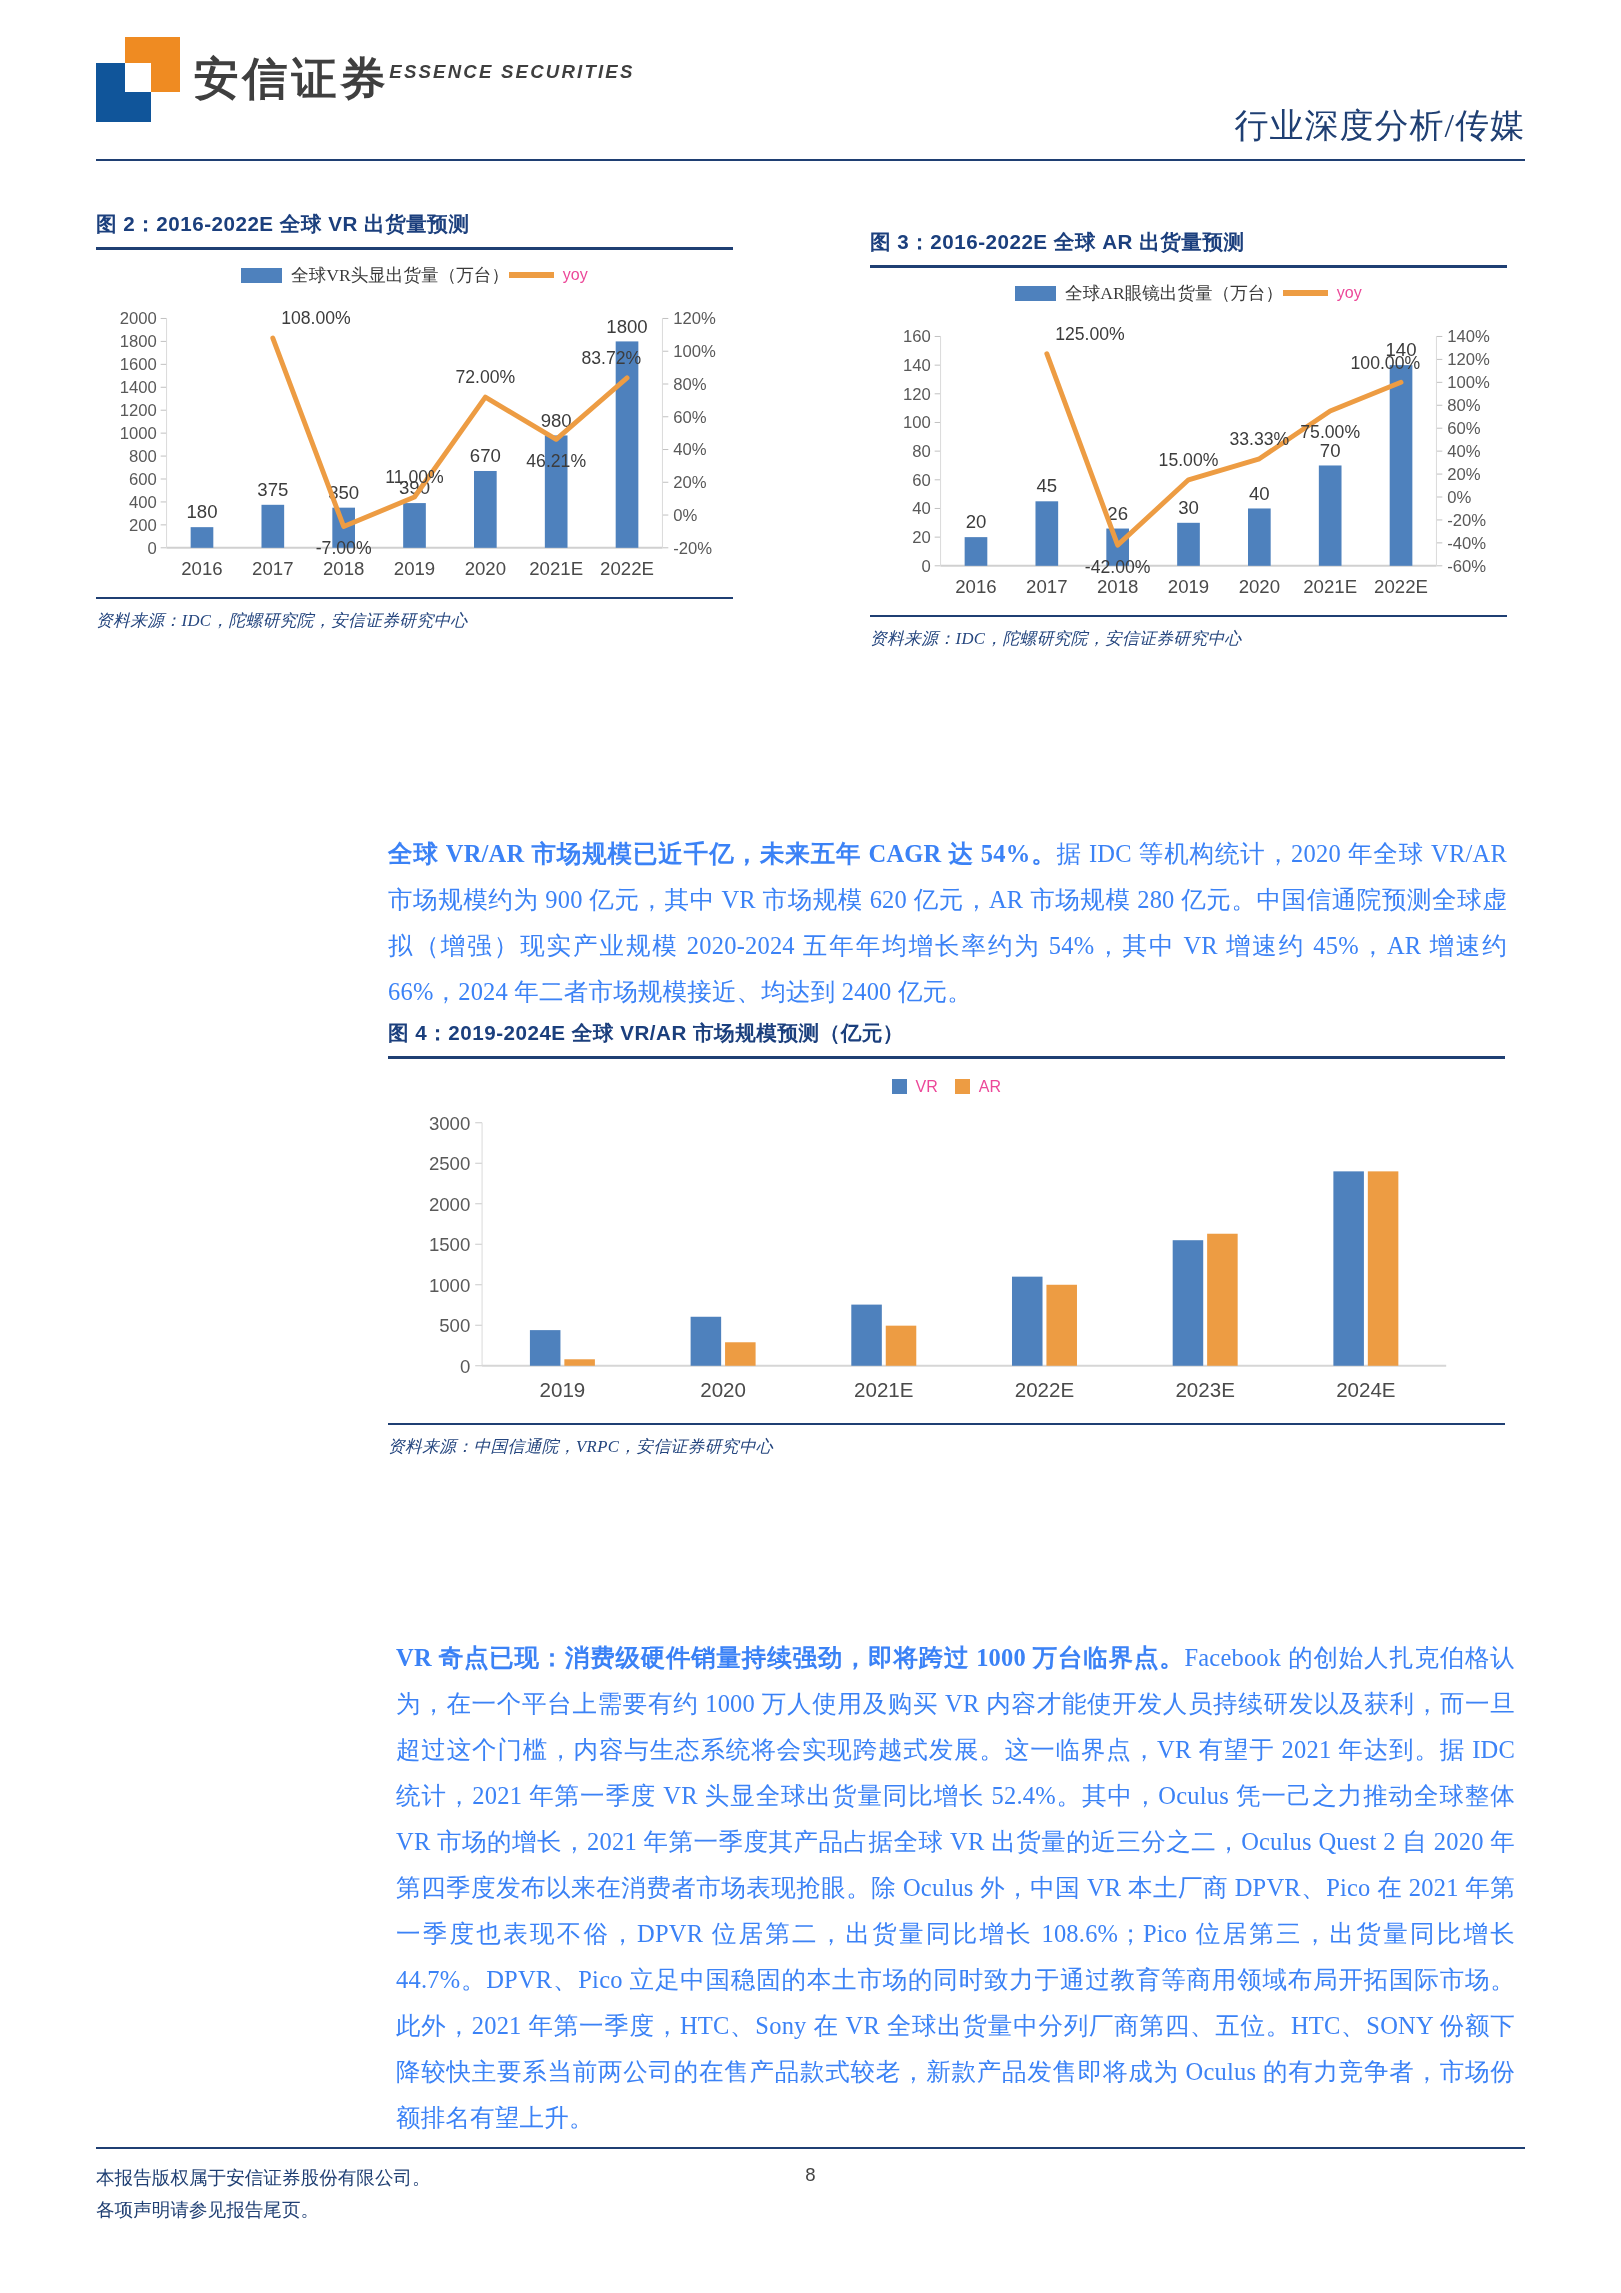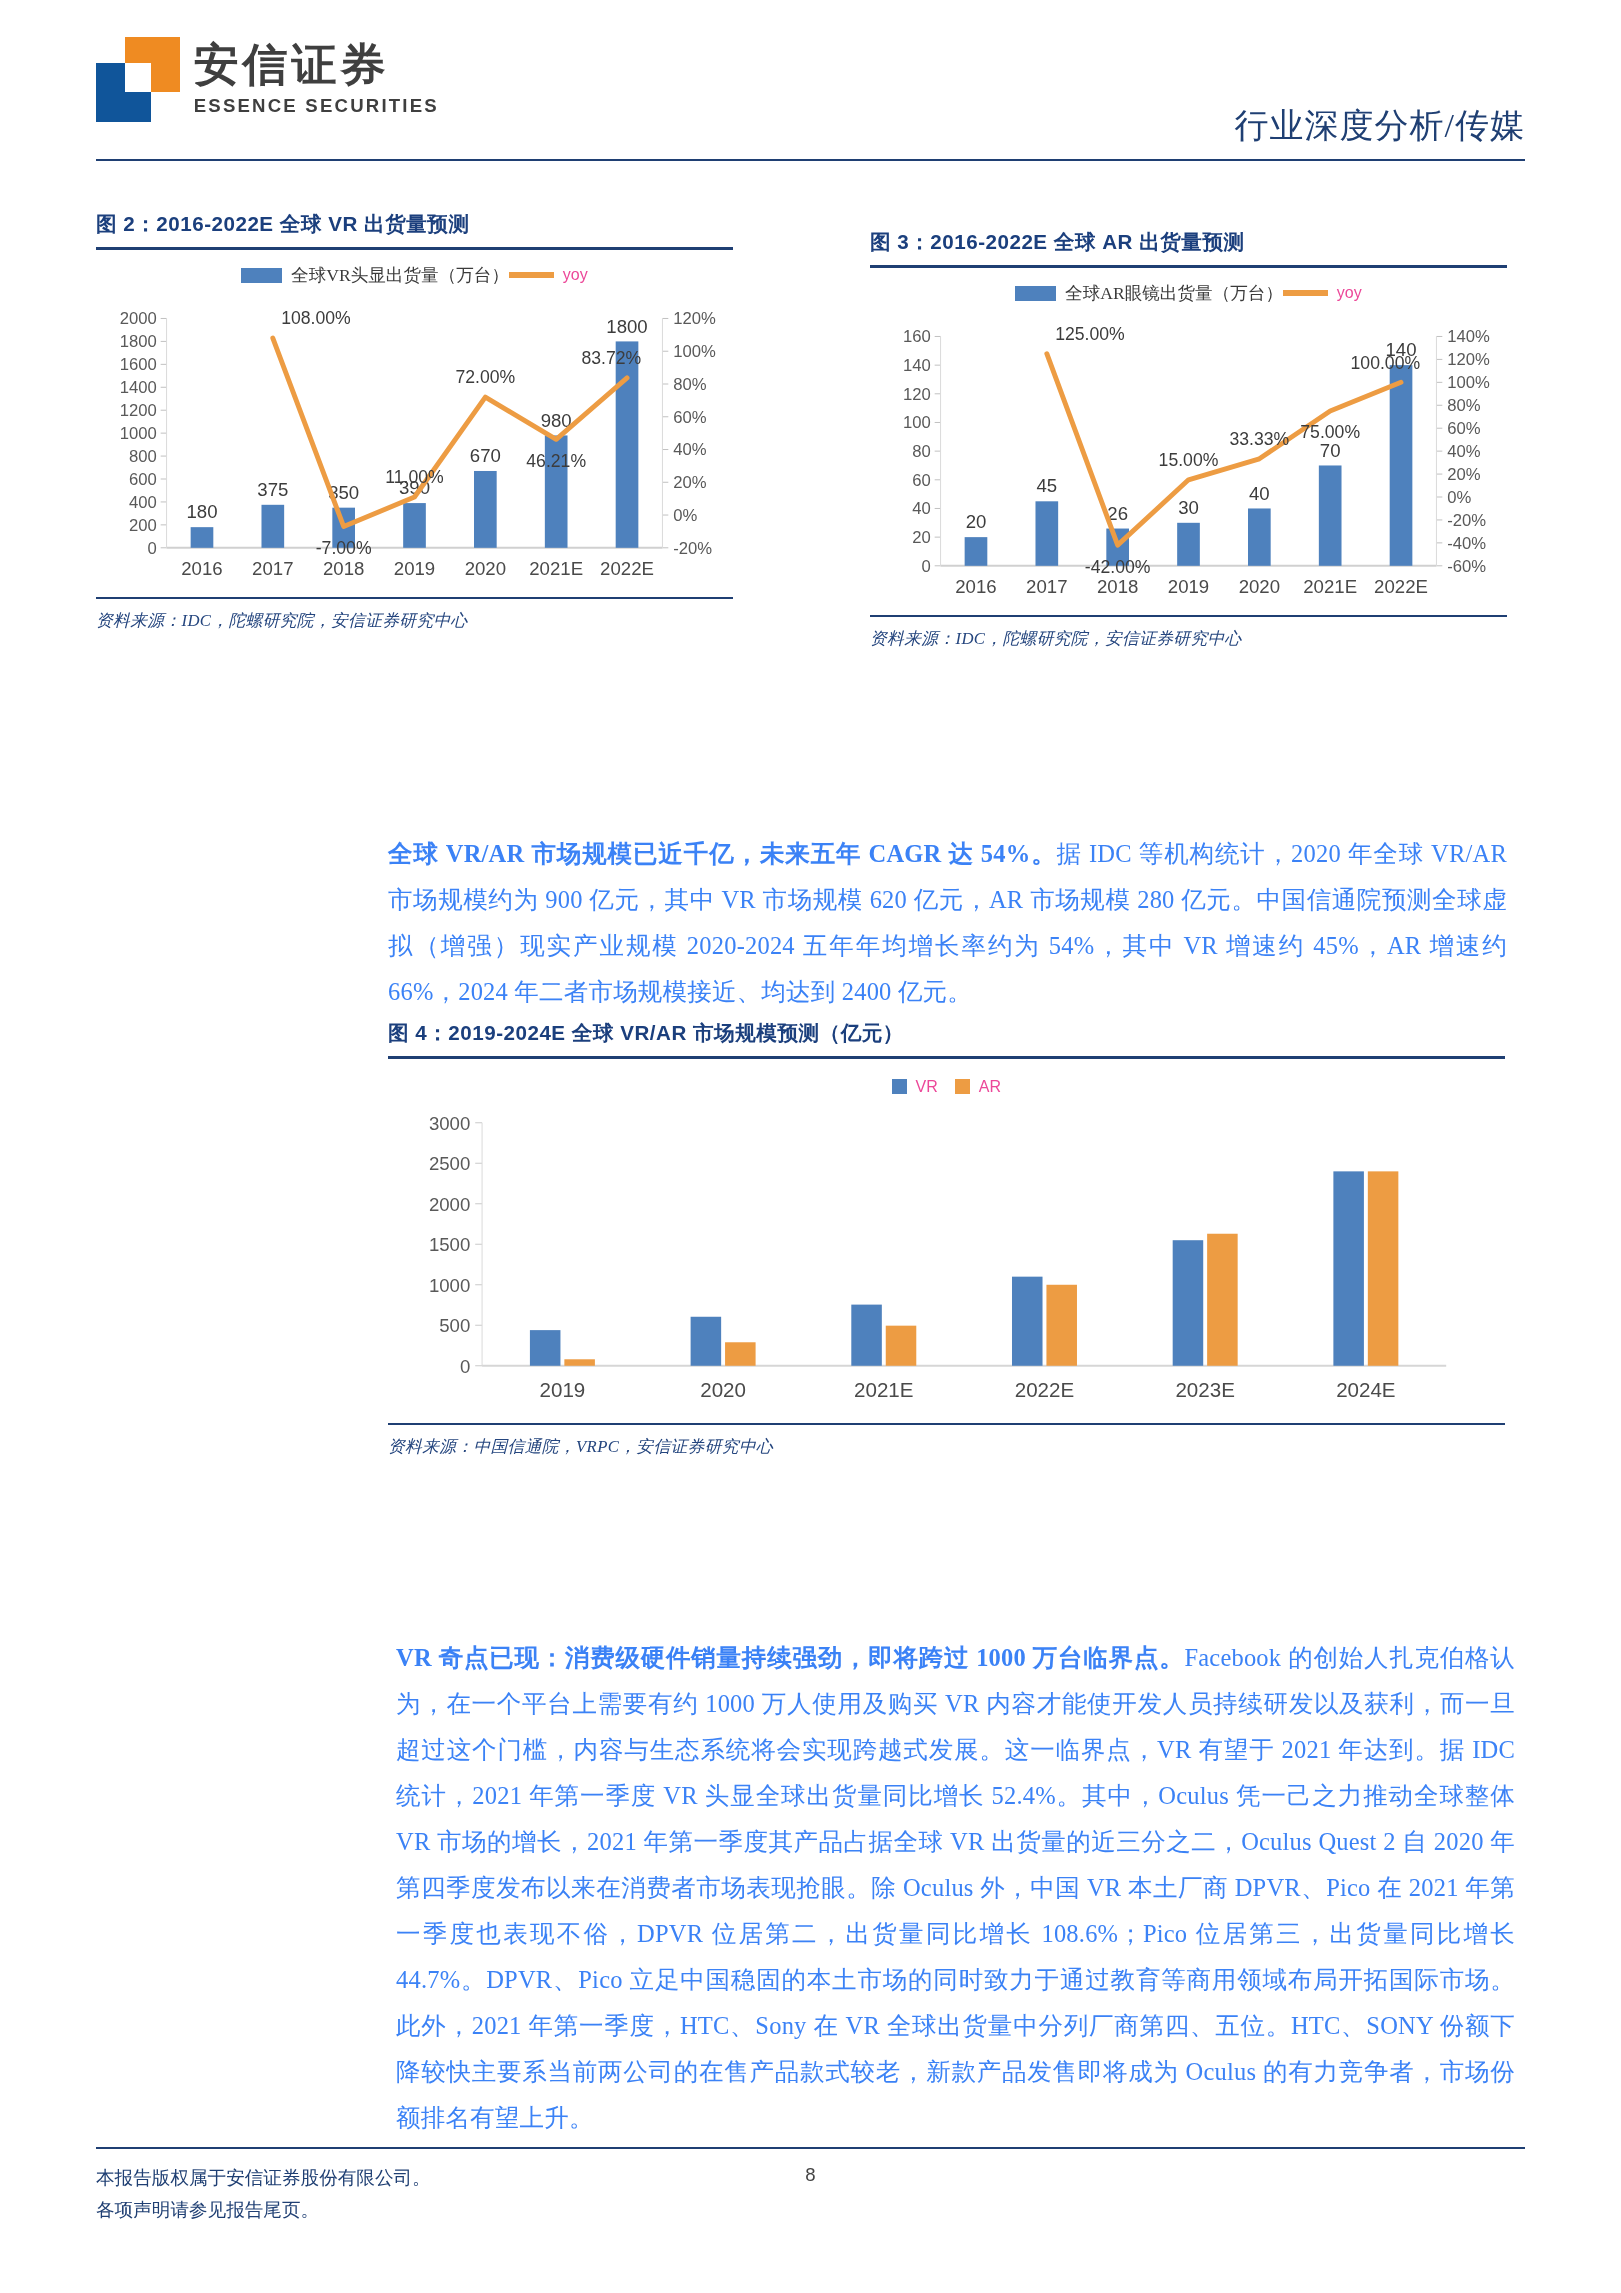--- a/index.html
+++ b/index.html
@@ -14,23 +14,23 @@
   }
   .page{position:relative;width:1621px;height:2294px;box-sizing:border-box;}
 
   
   .header{position:absolute;left:0;top:0;width:1621px;height:167px;}
   .logo-wrap{position:absolute;left:96px;top:37px;display:flex;align-items:center;}
   .logo-mark{position:relative;width:84px;height:84px;margin-right:13.7px;}
   .logo-mark .sq-orange{position:absolute;left:29px;top:0;width:55px;height:55px;background:#ef8b22;}
   .logo-mark .sq-blue{position:absolute;left:0;top:25.5px;width:55px;height:59px;background:#10559a;}
   .logo-mark .sq-white{position:absolute;left:29px;top:25.5px;width:25.5px;height:29px;background:#ffffff;}
-  .logo-text{display:flex;flex-direction:column;justify-content:center;}
+  .logo-text{display:flex;justify-content:center;}
   .logo-cn{font-family:"Liberation Sans",sans-serif;font-size:45px;font-weight:700;color:#3f3f3f;letter-spacing:3.9px;line-height:1.05;}
-  .logo-en{font-family:"Liberation Sans",sans-serif;font-size:18.6px;font-weight:700;color:#3f3f3f;letter-spacing:2.2px;margin-top:5.9px;}
+  .logo-en{font-family:"Liberation Sans",sans-serif;font-size:18.6px;font-weight:700;color:#3f3f3f;letter-spacing:2.2px;margin-top:5.9px;font-style:italic;}
   .header-right{position:absolute;right:96px;top:103px;font-family:"Liberation Serif",serif;font-size:34px;color:#1f3f73;letter-spacing:1px;}
   .header-rule{position:absolute;left:96px;right:96px;top:159px;height:2px;background:#1f3f73;}
 
   
   .fig-title{font-family:"Liberation Sans",sans-serif;font-size:20.6px;font-weight:700;color:#1b3f7d;letter-spacing:0.5px;}
   .fig-rule{height:2.9px;background:#1f3f73;margin-top:8.8px;}
   .fig-src{font-family:"Liberation Serif",serif;font-style:italic;font-size:16.7px;color:#24457e;letter-spacing:0.4px;}
   .fig-src-rule{height:2px;background:#1f3f73;margin-bottom:9.8px;}
 
   .fig2{position:absolute;left:96px;top:210px;width:637px;}

